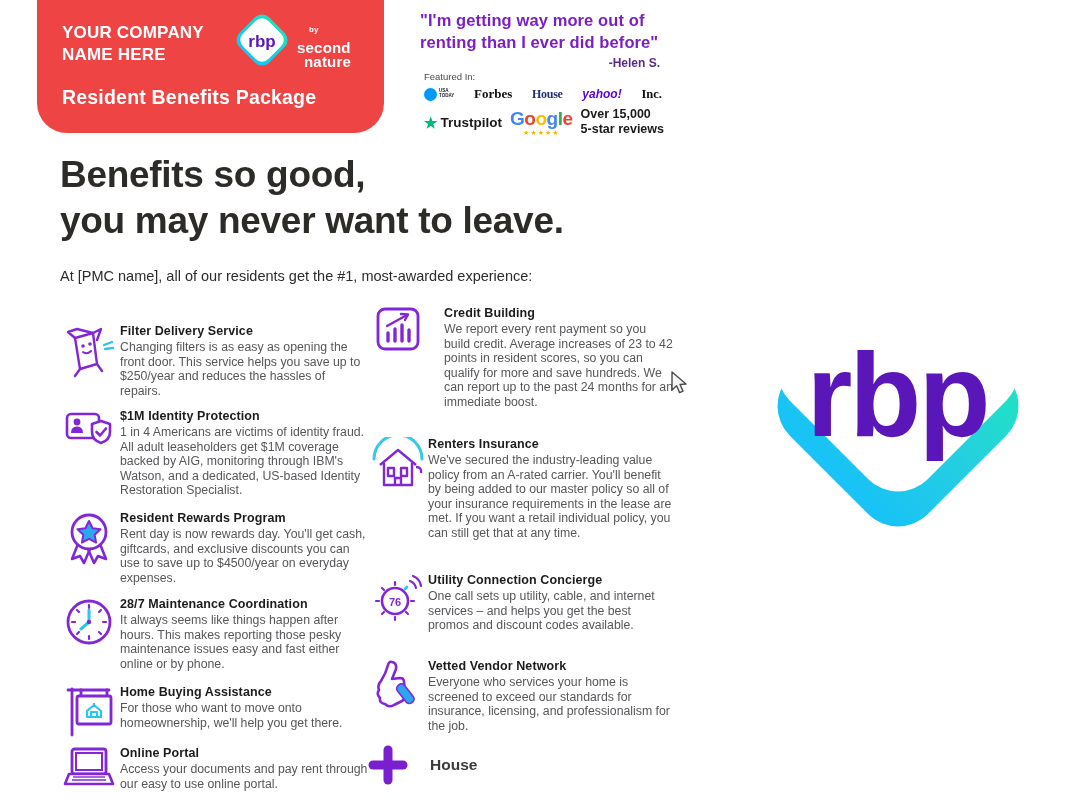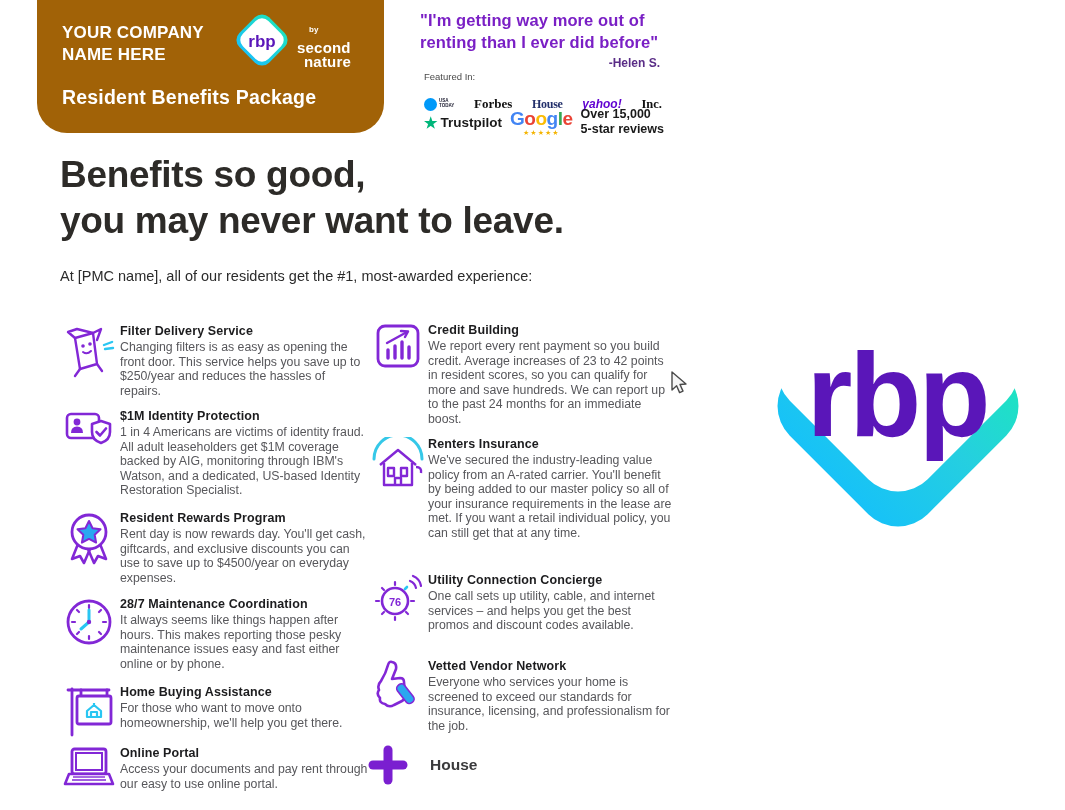--- a/index.html
+++ b/index.html
@@ -5,42 +5,42 @@
   * { margin:0; padding:0; box-sizing:border-box; }
   html,body { background:#ffffff; }
   #stage {
     position:relative; width:1065px; height:810px; overflow:hidden;
     background:#ffffff;
     font-family:"Liberation Sans", sans-serif;
   }
   
   .header-card {
     position:absolute; left:37px; top:0; width:347px; height:133px;
-    background:#a16207; border-radius:0 0 30px 30px; color:#ffffff;
+    background:#ef4444; border-radius:0 0 30px 30px; color:#ffffff;
   }
   .company-name {
     position:absolute; left:25px; top:22px; width:170px;
     font-size:17px; font-weight:bold; line-height:1.3; letter-spacing:.2px;
     white-space:pre-line;
   }
   .rbp-badge { position:absolute; left:193px; top:8px; width:64px; height:64px; }
   .byline { position:absolute; left:260px; top:26px; line-height:.95; }
   .byline .by { font-size:8px; font-weight:bold; vertical-align:top; margin-right:18px;padding-left:12px; }
   .byline .brand { display:inline-block; font-size:15px; font-weight:bold; letter-spacing:.2px; }
   .byline .brand span { display:block; }
   .byline .brand span:last-child { margin-left:7px; }
   .package-title {
     position:absolute; left:25px; top:86px; font-size:19.5px; font-weight:bold; letter-spacing:.2px;
   }
   
   .quote { position:absolute; left:420px; top:10px; width:252px; color:#7A1FC5; }
   .quote-line { font-size:16.5px; font-weight:bold; line-height:21.5px; letter-spacing:.1px; }
   .quote-attr { text-align:right; padding-right:12px; font-size:12px; font-weight:bold; color:#5A2D87; margin-top:3px; }
   .featured-label { position:absolute; left:424px; top:71px; font-size:9.5px; color:#4a4a4a; }
-  .logo-row1 { position:absolute; left:424px; top:96px; width:238px; height:16px;
+  .logo-row1 { position:absolute; left:424px; top:86px; width:238px; height:16px;
                display:flex; align-items:center; justify-content:space-between; }
   .usatoday { display:flex; align-items:center; gap:2px; }
   .usatoday .circle { width:13px; height:13px; border-radius:50%; background:#0099F9; }
   .usatoday .txt { font-size:4.5px; font-weight:bold; color:#1a1a2e; line-height:1.1; }
   .forbes { font-family:"Liberation Serif", serif; font-weight:bold; font-size:13px; color:#111; }
   .house  { font-family:"Liberation Serif", serif; font-weight:bold; font-size:12px; color:#23306B; letter-spacing:-.3px; }
   .yahoo  { font-weight:bold; font-style:italic; font-size:12px; color:#5F01D1; }
   .inc    { font-family:"Liberation Serif", serif; font-weight:bold; font-size:12.5px; color:#111; }
   .logo-row2 { position:absolute; left:424px; top:105px; width:240px; height:34px;
                display:flex; align-items:center; justify-content:space-between; }
@@ -255,21 +255,21 @@
         <rect x="12" y="11" width="34" height="28" rx="2" fill="#ffffff" stroke="#8227D6" stroke-width="2.8"></rect>
         <path d="M22 26 L29 20 L36 26 L36 32 L22 32 Z M29 20 L29 18 M26 32 L26 27 L32 27 L32 32" fill="none" stroke="#29C6F2" stroke-width="2.2" stroke-linejoin="round"></path>
       </svg>
     </div>
     <div class="b-text">
       <div class="item-title">Home Buying Assistance</div>
       <div class="item-desc">For those who want to move onto homeownership, we'll help you get there.</div>
     </div>
   </div>
 
-  <div class="benefit" style="left:368px; top:323px; width:305px;">
+  <div class="benefit" style="left:368px; top:306px; width:305px;gap:16px;">
     <div class="b-icon-r">
       <svg width="46" height="46" viewBox="0 0 46 46">
         <rect x="3" y="3" width="40" height="40" rx="7" fill="#ffffff" stroke="#8227D6" stroke-width="2.8"></rect>
         <g stroke="#8227D6" stroke-width="3.4" stroke-linecap="round">
           <path d="M13 35 L13 27"></path>
             <path d="M20 35 L20 23"></path>
             <path d="M27 35 L27 19"></path>
             <path d="M34 35 L34 24"></path>
         </g>
         <path d="M12 20 L32 9" fill="none" stroke="#8227D6" stroke-width="2.4" stroke-linecap="round"></path>

